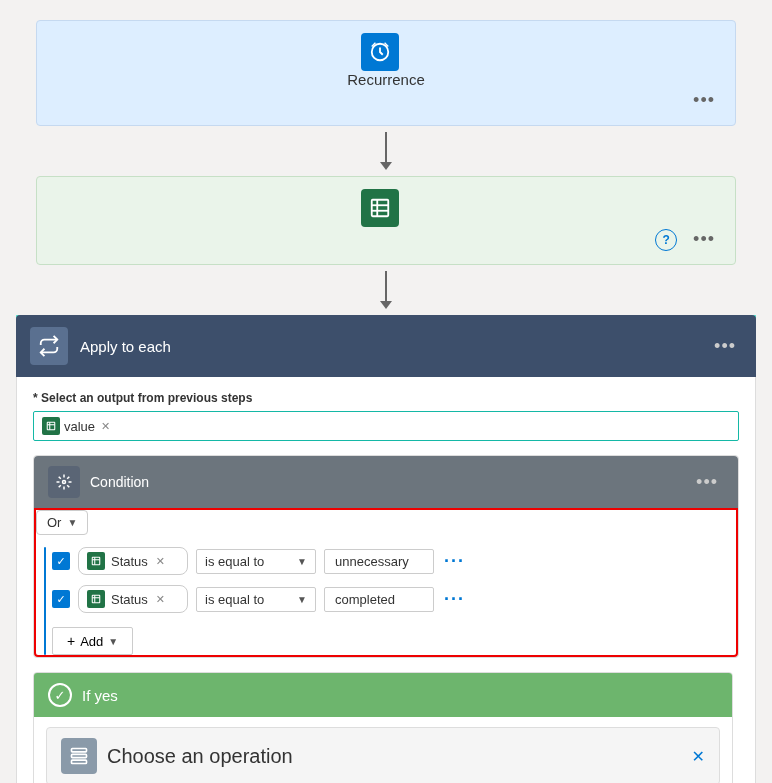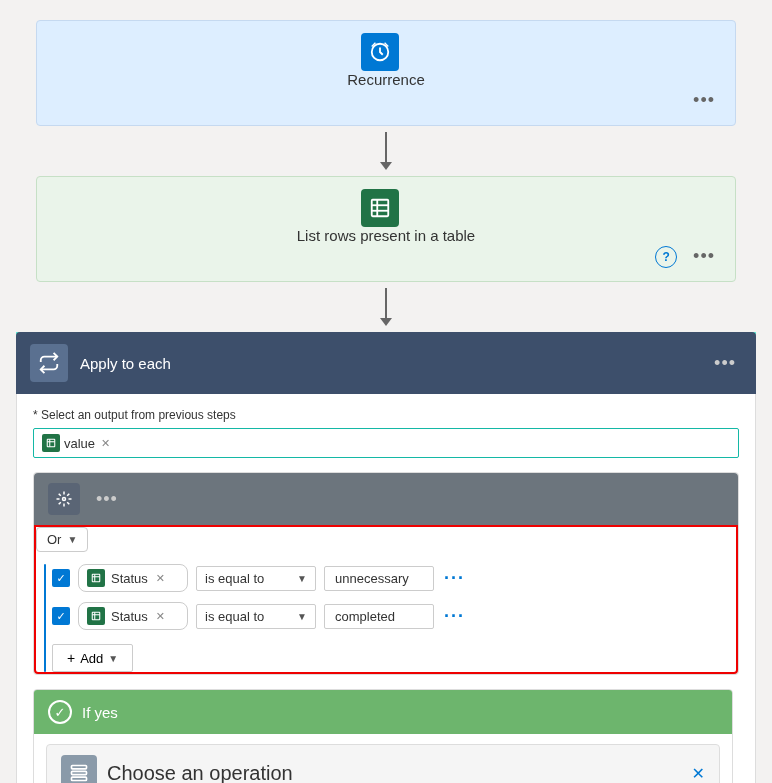--- a/index.html
+++ b/index.html
@@ -123,20 +123,21 @@
       border: 1px solid #ddd;
       border-top: none;
       border-radius: 0 0 4px 4px;
       background: #fff;
     }
 
     .select-output-label {
       color: #d13438;
       font-size: 12px;
       margin-bottom: 6px;
+      font-weight: bold;
     }
 
     .select-output-label span {
       color: #333;
     }
 
     .tag-input {
       display: flex;
       align-items: center;
       border: 1px solid #14b8a6;
@@ -449,21 +450,20 @@
   <div class="card listrows-card">
     <div class="card-header">
       <div class="card-icon icon-green">
         <svg width="22" height="22" viewBox="0 0 24 24" fill="none" stroke="white" stroke-width="2">
           <rect x="3" y="3" width="18" height="18" rx="1"></rect>
           <line x1="3" y1="9" x2="21" y2="9"></line>
           <line x1="3" y1="15" x2="21" y2="15"></line>
           <line x1="9" y1="3" x2="9" y2="21"></line>
         </svg>
       </div>
-      <span class="card-title">List rows present in a table</span>
       <div class="card-actions">
         <div class="help-circle">?</div>
         <button class="dots-btn">•••</button>
       </div>
     </div>
   </div>
 
   <div class="arrow-connector">
     <div class="arrow-line"></div>
     <div class="arrow-head"></div>
@@ -501,20 +501,21 @@
       </div>
 
       <div class="condition-container">
         <div class="condition-header">
           <div style="width:32px;height:32px;background:#5a6575;border-radius:4px;display:flex;align-items:center;justify-content:center;margin-right:10px;color:#fff;font-size:16px;">
             <svg width="18" height="18" viewBox="0 0 24 24" fill="none" stroke="white" stroke-width="2">
               <circle cx="12" cy="12" r="2"></circle>
               <path d="M12 2v4M12 18v4M4.93 4.93l2.83 2.83M16.24 16.24l2.83 2.83M2 12h4M18 12h4M4.93 19.07l2.83-2.83M16.24 7.76l2.83-2.83"></path>
             </svg>
           </div>
+          <span style="flex:1;font-weight:500;">Condition</span>
           <button class="dots-btn" style="color:#ccc;">•••</button>
         </div>
 
         <div class="condition-body">
           
           <div class="or-dropdown">
             <span>Or</span>
             <span class="chevron-down">▼</span>
           </div>
 

